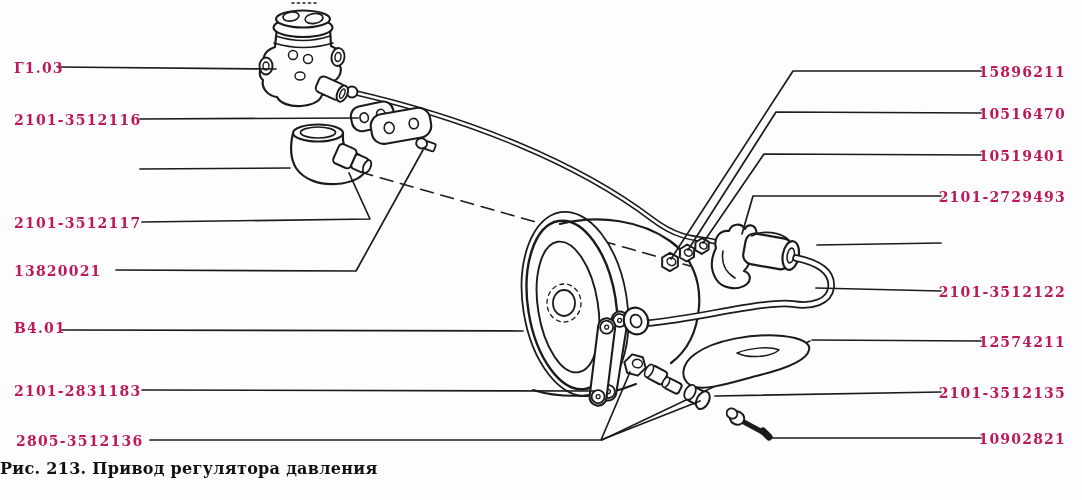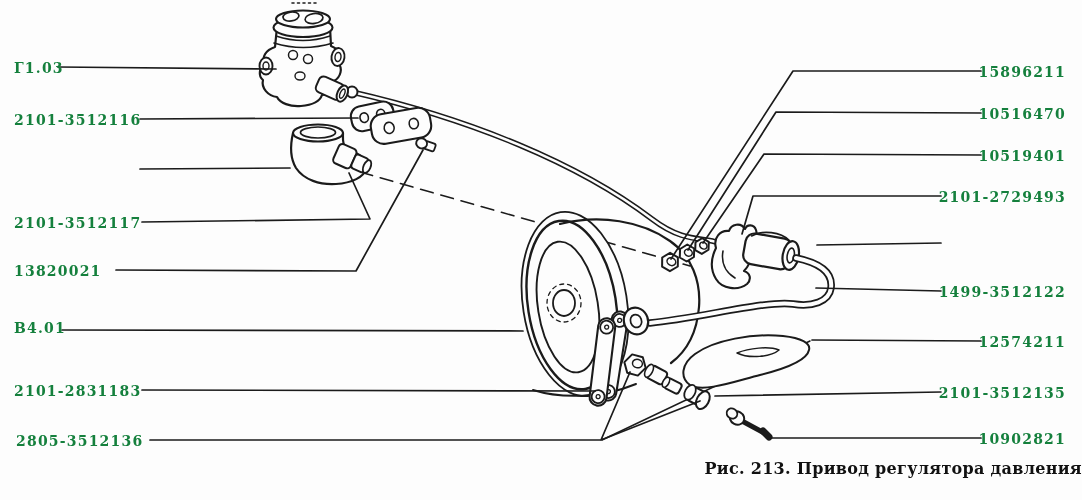--- a/index.html
+++ b/index.html
@@ -3,25 +3,25 @@
 <meta charset="utf-8">
 <style>
   html,body{margin:0;padding:0;background:#e8e8e8;}
   .stage{
     position:relative;width:1082px;height:500px;background:#fdfdfd;
     font-family:"DejaVu Serif","Liberation Serif",serif;overflow:hidden;
   }
   .art{position:absolute;left:0;top:0;}
   .callout{
     position:absolute;height:20px;line-height:20px;font-size:14px;font-weight:bold;
-    letter-spacing:1.2px;color:#15803d;white-space:nowrap;
+    letter-spacing:1.2px;color:#be185d;white-space:nowrap;
   }
   .callout.right{text-align:center;}
   .fig-caption{
-    position:absolute;left:0;top:459px;width:100%;text-align:right;
+    position:absolute;left:0;top:459px;width:100%;text-align:left;
     font-size:16px;font-weight:bold;color:#111;letter-spacing:0.3px;
   }
   svg *{vector-effect:non-scaling-stroke;}
 </style>
 </head>
 <body>
 
 <div class="stage">
 
   <svg class="art" width="1082" height="500" viewBox="0 0 1082 500" fill="none" stroke="#1b1b1b" stroke-width="2" stroke-linecap="round" stroke-linejoin="round">
@@ -211,20 +211,20 @@
   <div class="callout" style="left:14px;top:213px">2101-3512117</div>
   <div class="callout" style="left:14px;top:261px">13820021</div>
   <div class="callout" style="left:14px;top:318px">В4.01</div>
   <div class="callout" style="left:14px;top:381px">2101-2831183</div>
   <div class="callout" style="left:16px;top:431px">2805-3512136</div>
 
   <div class="callout right" style="right:16px;top:62px">15896211</div>
   <div class="callout right" style="right:16px;top:104px">10516470</div>
   <div class="callout right" style="right:16px;top:146px">10519401</div>
   <div class="callout right" style="right:16px;top:187px">2101-2729493</div>
-  <div class="callout right" style="right:16px;top:282px">1499-3512122</div>
+  <div class="callout right" style="right:16px;top:282px">2101-3512122</div>
   <div class="callout right" style="right:16px;top:332px">12574211</div>
   <div class="callout right" style="right:16px;top:383px">2101-3512135</div>
   <div class="callout right" style="right:16px;top:429px">10902821</div>
 
   <div class="fig-caption">Рис. 213. Привод регулятора давления</div>
 
 </div>
 
 </body></html>

